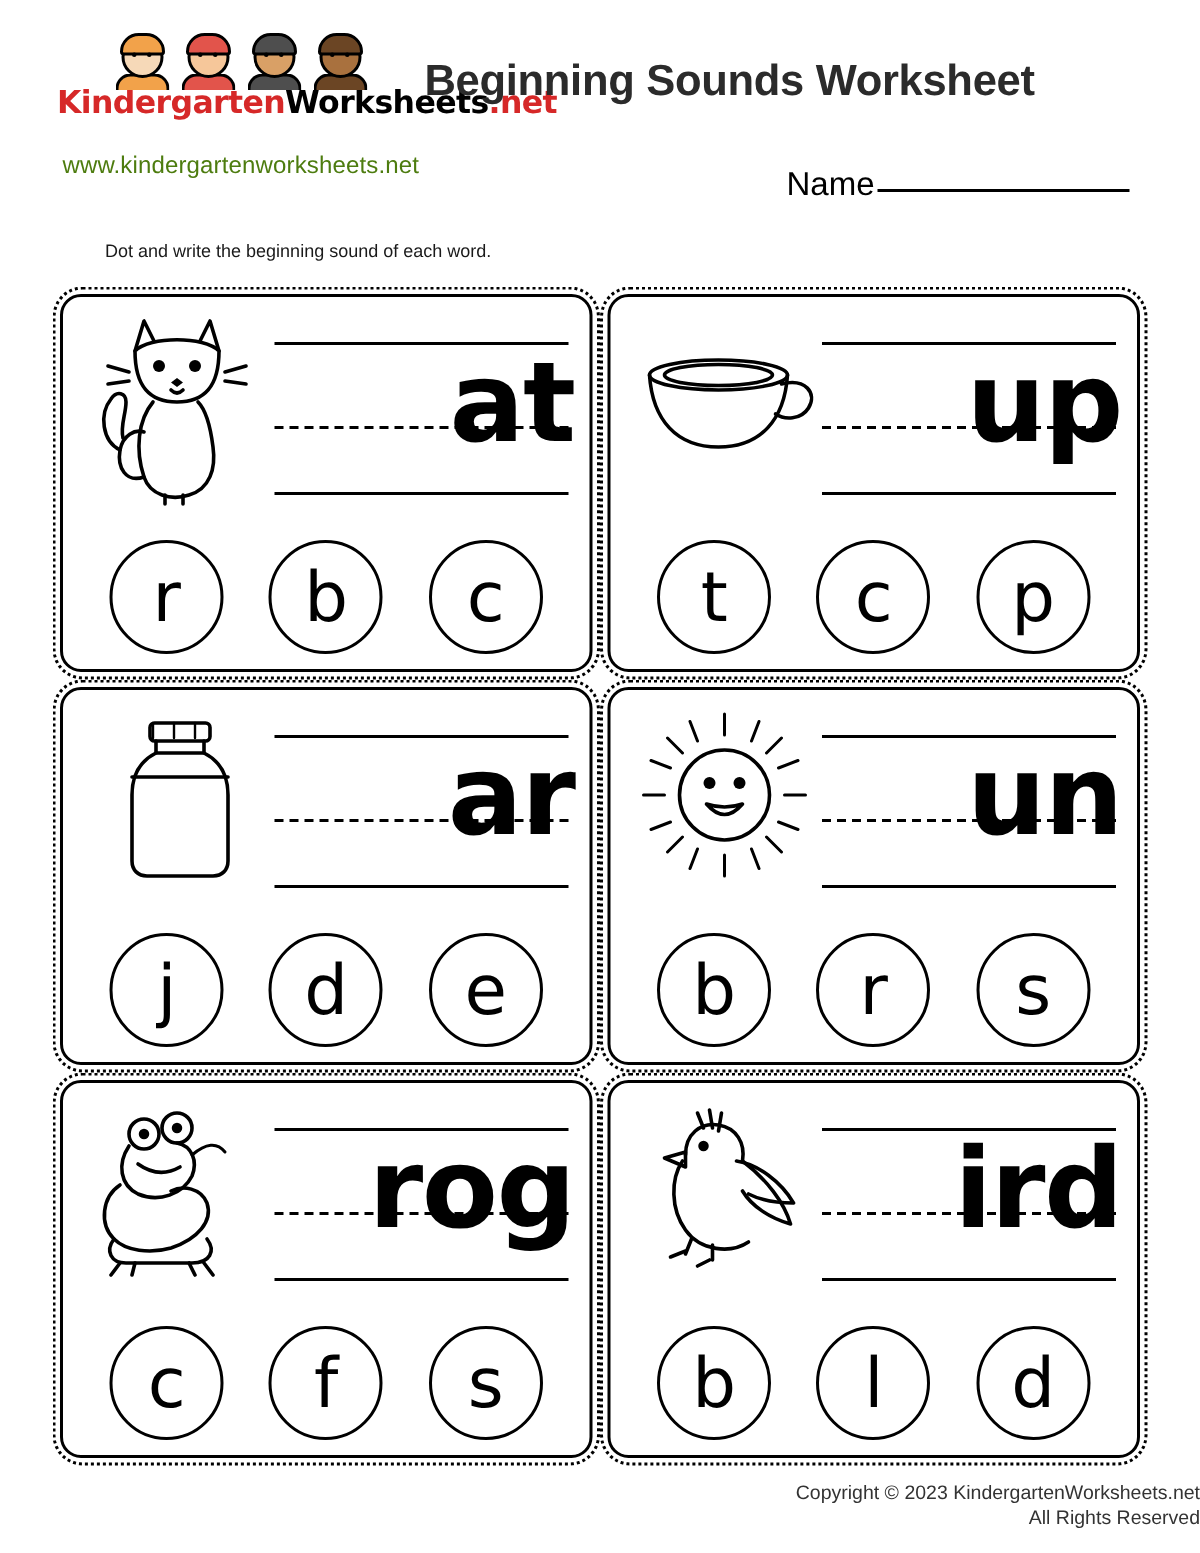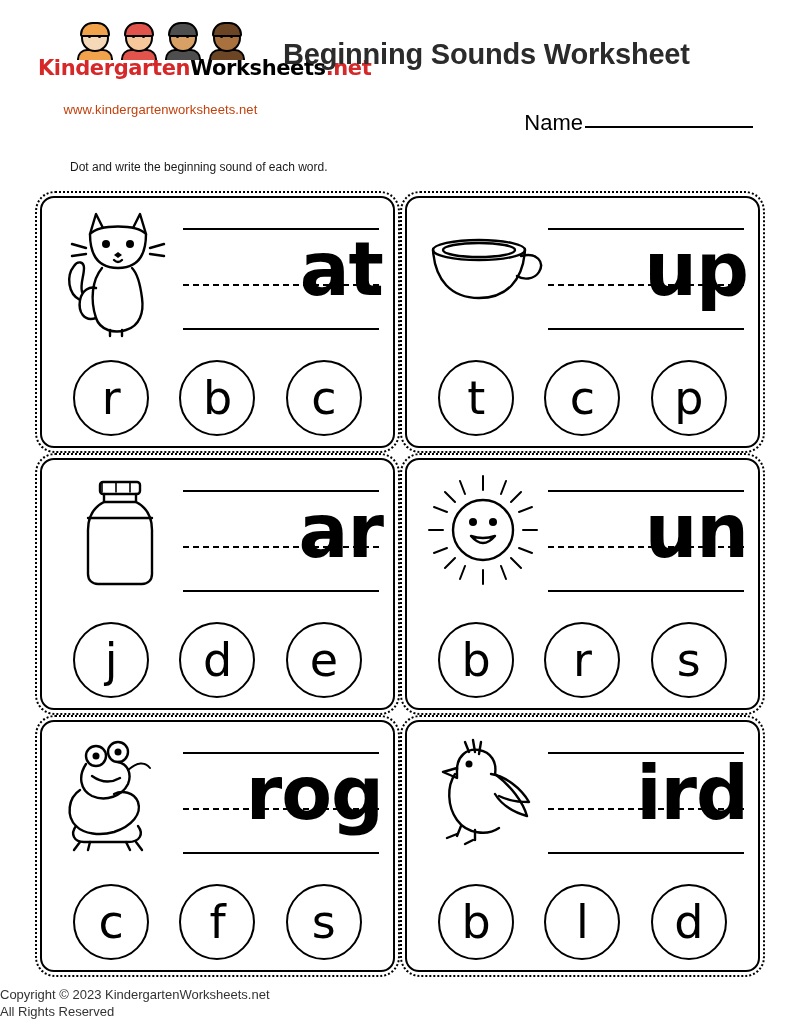--- a/index.html
+++ b/index.html
@@ -97,22 +97,22 @@
     letter-spacing: -0.4px;
     font-family: "DejaVu Sans", sans-serif;
     white-space: nowrap;
   }
   .logo-text .k { color: #d62828; }
   .logo-text .w { color: #000000; }
   .logo-text .net { color: #d62828; }
 
   .site-url {
     margin-top: 22px;
-    font-size: 13px;
-    color: #c2410c;
+    font-size: 16px;
+    color: #4d7c0f;
     letter-spacing: 0.1px;
     white-space: nowrap;
   }
 
   .title {
     position: absolute;
     left: 283px;
     top: 38px;
     font-size: 29px;
     font-weight: bold;
@@ -251,21 +251,21 @@
     color: #000;
     box-sizing: border-box;
   }
 
   
   .footer {
     position: absolute;
     left: 0;
     right: 0;
     bottom: 14px;
-    text-align: left;
+    text-align: right;
     font-size: 13px;
     color: #333;
     line-height: 1.35;
   }
 </style>
 </head>
 <body>
 
 <div class="header">
 

